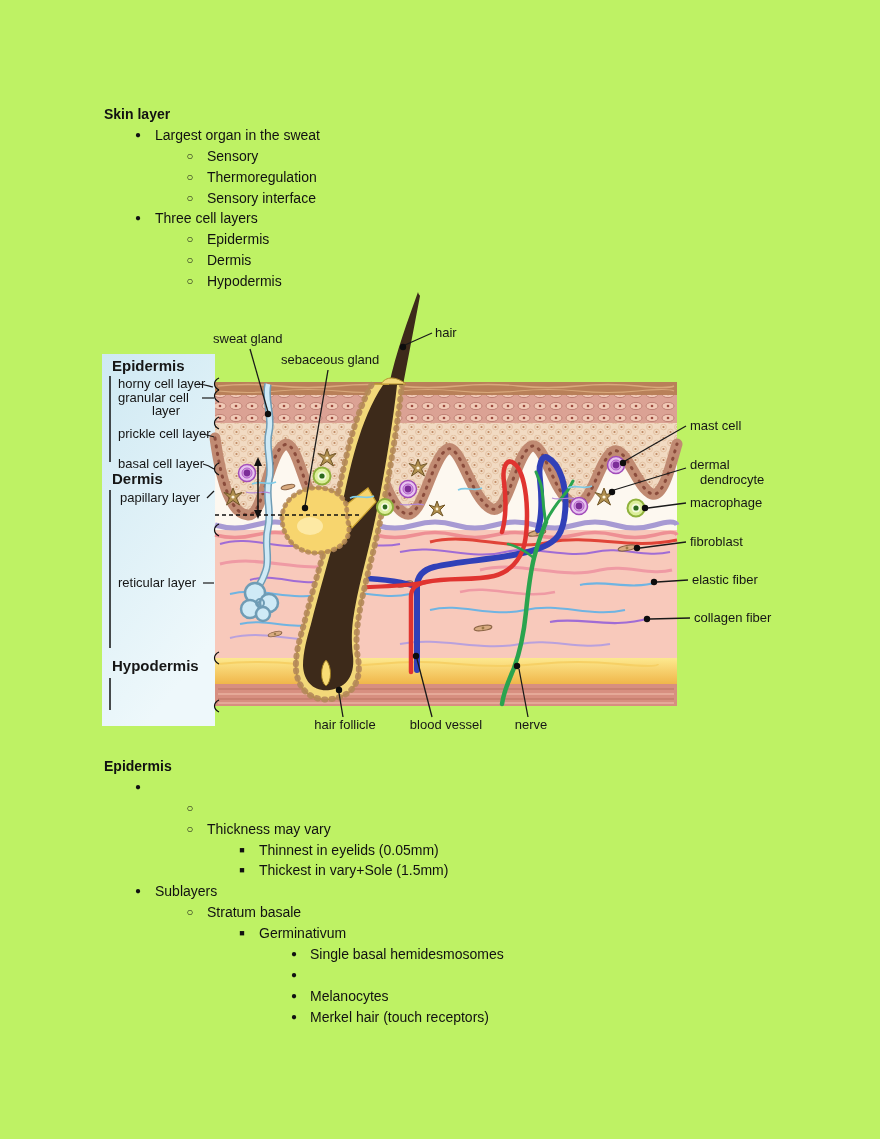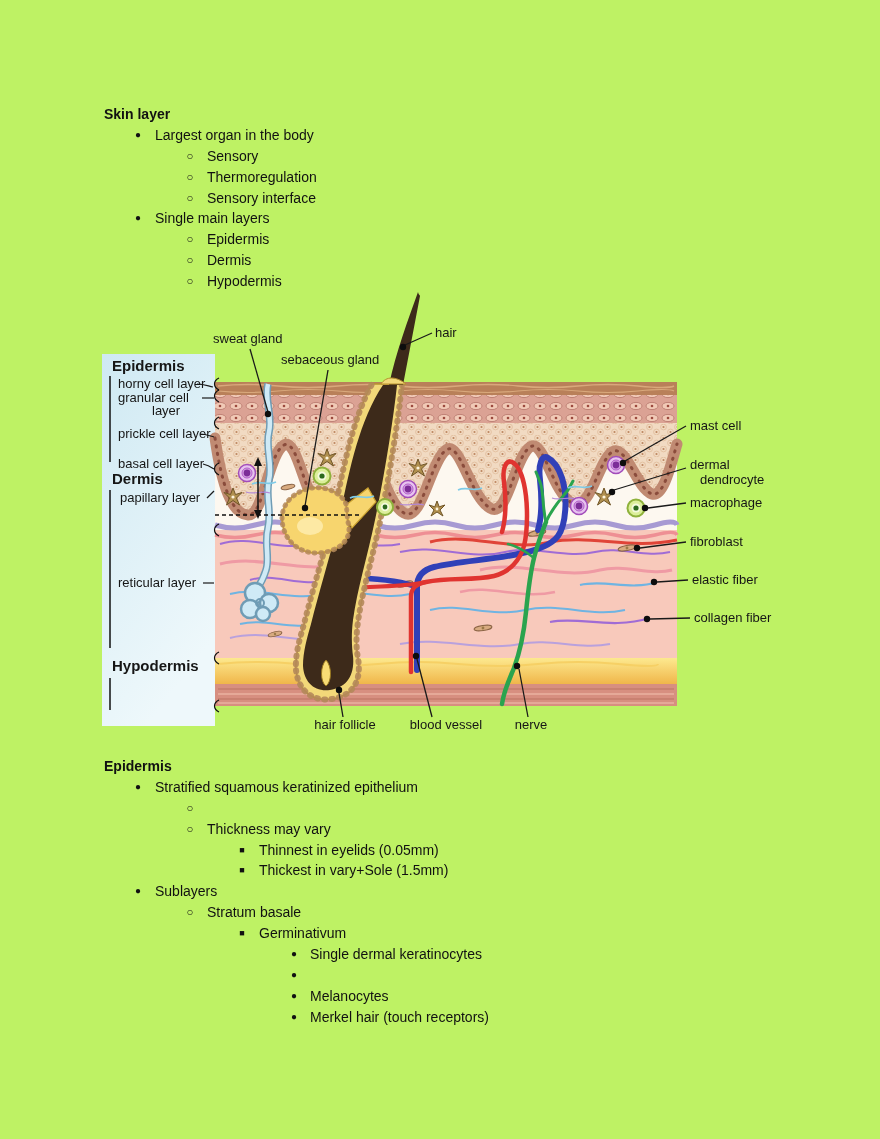--- a/index.html
+++ b/index.html
@@ -20,25 +20,25 @@
   .dot{fill:#0d0d0d;}
   .conn{stroke:#1a1a1a;stroke-width:1.2;fill:none;}
 </style>
 </head>
 <body>
 
 <div class="page">
 
   <div class="outline" style="left:104px;top:104px;">
     <div class="h">Skin layer</div>
-    <div class="li l1"><span class="m">●</span><span>Largest organ in the body</span></div>
+    <div class="li l1"><span class="m">●</span><span>Largest organ in the sweat</span></div>
     <div class="li l2"><span class="m">○</span><span>Sensory</span></div>
     <div class="li l2"><span class="m">○</span><span>Thermoregulation</span></div>
     <div class="li l2"><span class="m">○</span><span>Sensory interface</span></div>
-    <div class="li l1"><span class="m">●</span><span>Single main layers</span></div>
+    <div class="li l1"><span class="m">●</span><span>Three cell layers</span></div>
     <div class="li l2"><span class="m">○</span><span>Epidermis</span></div>
     <div class="li l2"><span class="m">○</span><span>Dermis</span></div>
     <div class="li l2"><span class="m">○</span><span>Hypodermis</span></div>
   </div>
 
   <svg style="position:absolute;left:100px;top:292px;" width="692" height="448" viewBox="0 0 692 448">
     <defs>
       <linearGradient id="gradStrip" x1="0" y1="0" x2="0.4" y2="1">
         <stop offset="0" stop-color="#cfe9f3"></stop>
           <stop offset="1" stop-color="#eef8fb"></stop>
@@ -332,27 +332,27 @@
     <text class="lab" x="592" y="292">elastic fiber</text>
     <text class="lab" x="594" y="330">collagen fiber</text>
 
     <text class="lab" x="245" y="437" text-anchor="middle">hair follicle</text>
     <text class="lab" x="346" y="437" text-anchor="middle">blood vessel</text>
     <text class="lab" x="431" y="437" text-anchor="middle">nerve</text>
   </svg>
 
   <div class="outline" style="left:104px;top:756px;">
     <div class="h">Epidermis</div>
-    <div class="li l1"><span class="m">●</span><span>Stratified squamous keratinized epithelium</span></div>
+    <div class="li l1"><span class="m">●</span></div>
     <div class="li l2"><span class="m">○</span></div>
     <div class="li l2"><span class="m">○</span><span>Thickness may vary</span></div>
     <div class="li l3"><span class="m">■</span><span>Thinnest in eyelids (0.05mm)</span></div>
     <div class="li l3"><span class="m">■</span><span>Thickest in vary+Sole (1.5mm)</span></div>
     <div class="li l1"><span class="m">●</span><span>Sublayers</span></div>
     <div class="li l2"><span class="m">○</span><span>Stratum basale</span></div>
     <div class="li l3"><span class="m">■</span><span>Germinativum</span></div>
-    <div class="li l4"><span class="m">●</span><span>Single dermal keratinocytes</span></div>
+    <div class="li l4"><span class="m">●</span><span>Single basal hemidesmosomes</span></div>
     <div class="li l4"><span class="m">●</span></div>
     <div class="li l4"><span class="m">●</span><span>Melanocytes</span></div>
     <div class="li l4"><span class="m">●</span><span>Merkel hair (touch receptors)</span></div>
   </div>
 
 </div>
 
 </body></html>

